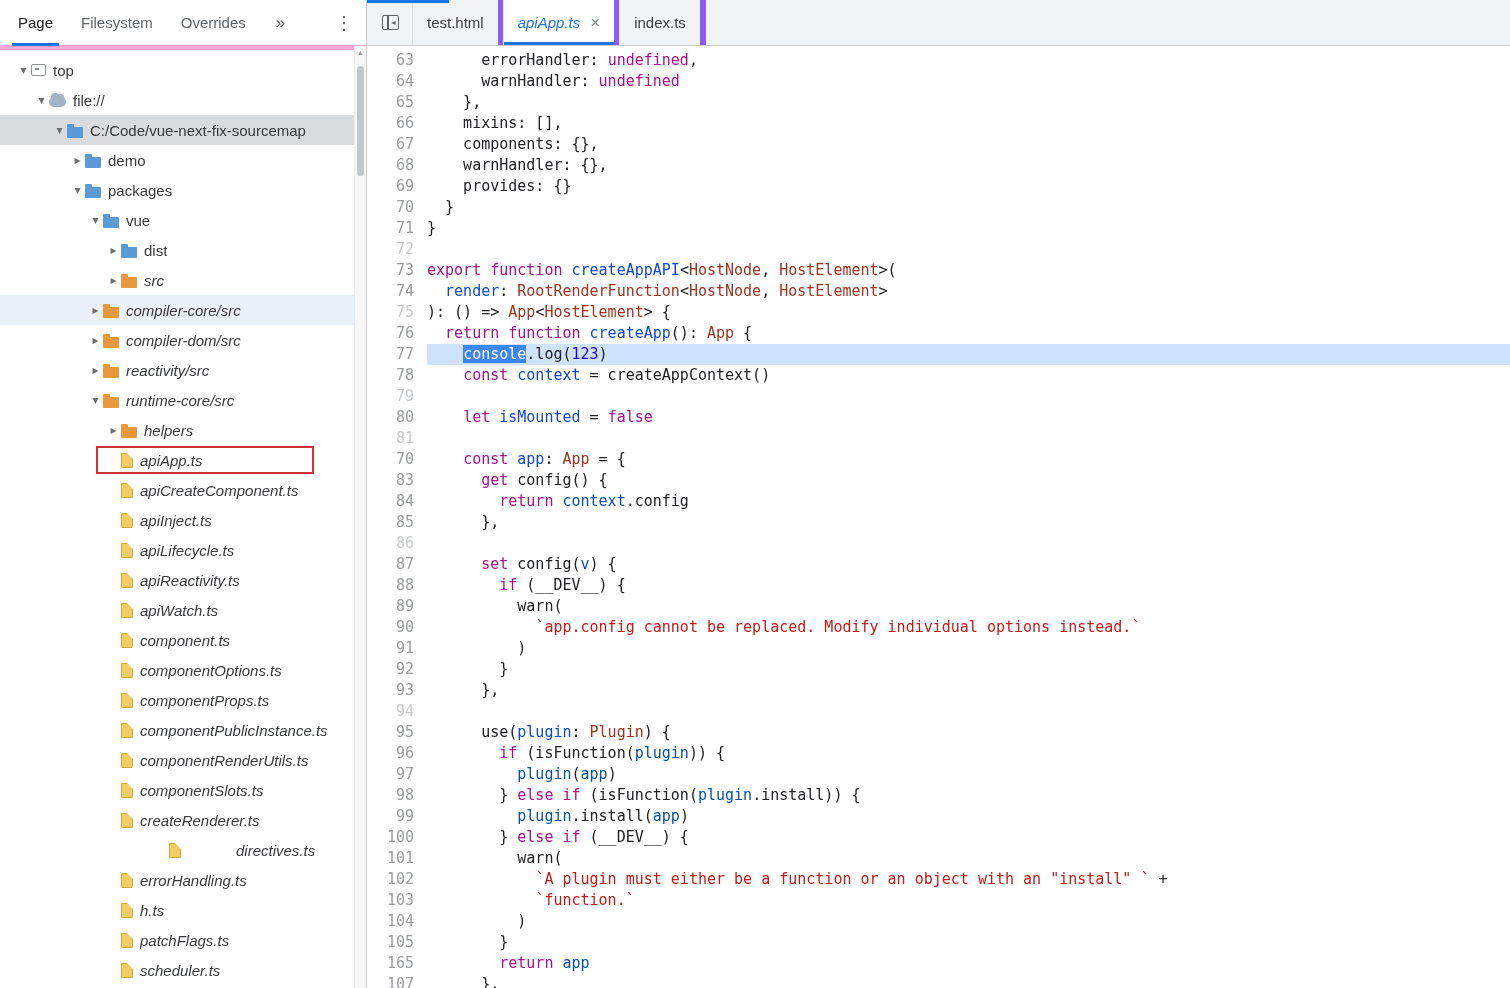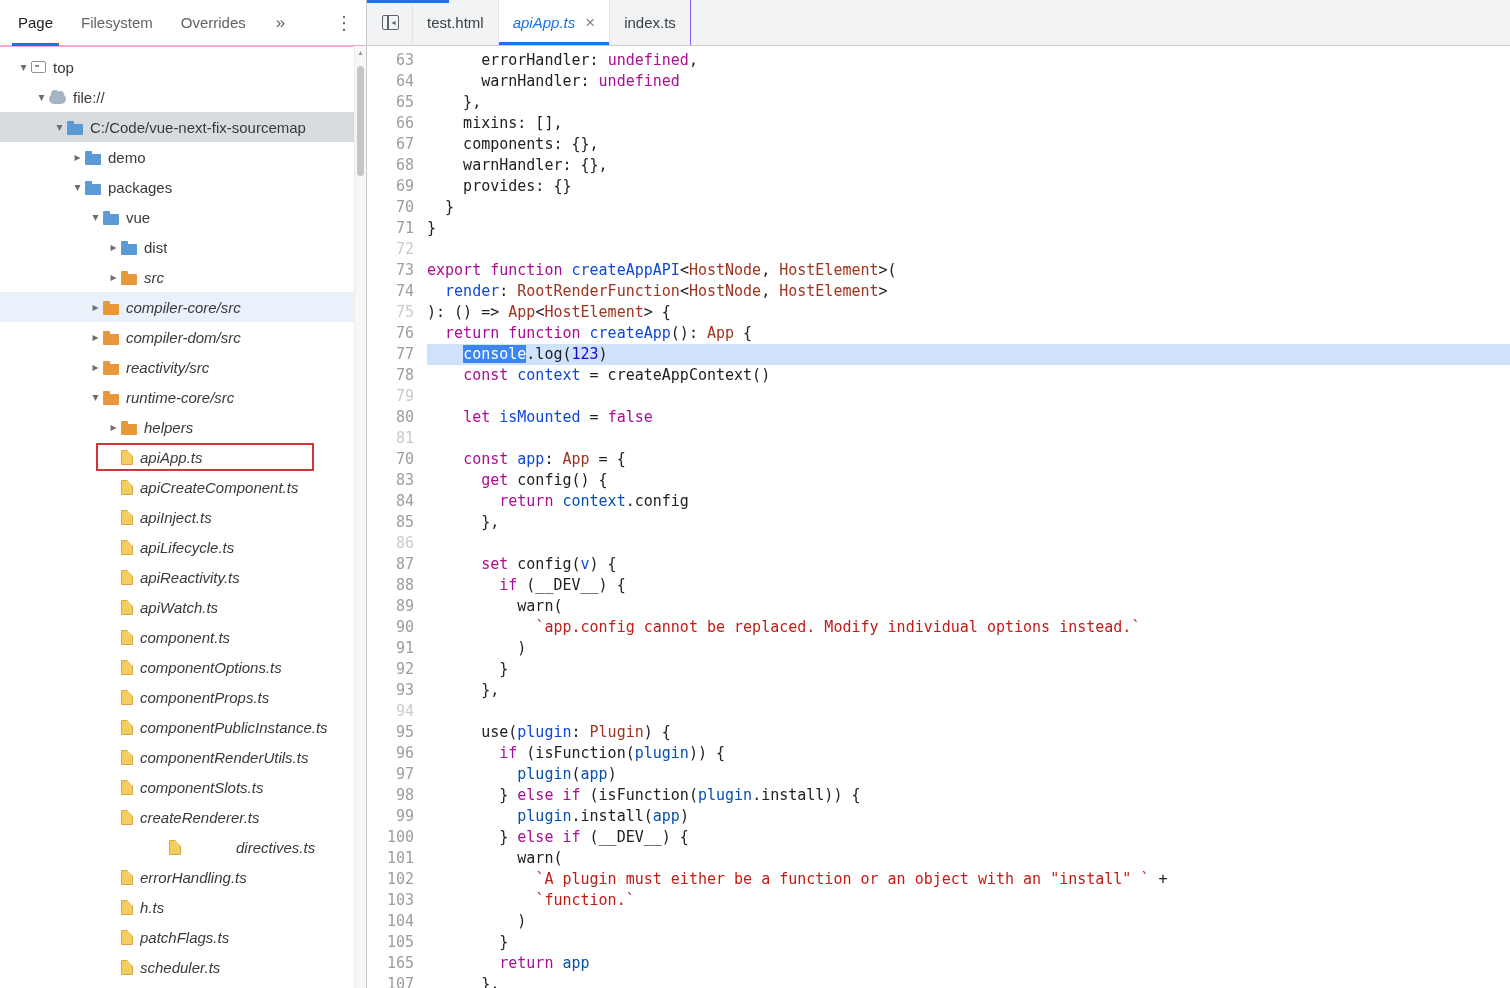--- a/index.html
+++ b/index.html
@@ -1,21 +1,21 @@
 <!DOCTYPE html>
 <html style="--c-accent: #1a73e8; --c-tab_bar_bg: #f1f3f4; --c-tree_selected_bg: #d9dcdf; --c-tree_highlight_bg: #eaf1fb; --c-annotation_red: #cf3535; --c-current_line_bg: #cfe2fb; --c-selection_bg: #3e85f4; --c-selection_fg: #ffffff; --c-text: #202124; --c-keyword: #aa0d91; --c-number: #1c00cf; --c-string: #c41a16; --c-def: #0d47d9; --c-local: #0550ae; --c-type: #a0341f; --c-linenum: #9b9da1; --c-linenum_dim: #c9cbce; --c-folder_blue: #5b9bd5; --c-folder_orange: #e8973a; --c-file_yellow: #f3cd62;"><head>
 <meta charset="utf-8">
 <style>
   html,body{margin:0;padding:0;width:1510px;height:988px;overflow:hidden;background:#fff;
     font-family:"Liberation Sans","DejaVu Sans",sans-serif;color:#202124;}
   .devtools{display:flex;width:1510px;height:988px;}
 
   
   .nav{width:366px;flex:0 0 366px;border-right:1px solid #c9c9c9;display:flex;flex-direction:column;position:relative;background:#fff;}
-  .nav-tabs{height:45px;flex:0 0 45px;display:flex;align-items:stretch;border-bottom:2px solid #f9a8d4;background:#fff;padding-left:4px;position:relative;}
+  .nav-tabs{height:45px;flex:0 0 45px;display:flex;align-items:stretch;border-bottom:5px solid #f9a8d4;background:#fff;padding-left:4px;position:relative;}
   .nav-tabs-items{display:flex;align-items:stretch;}
   .nav-tab{display:flex;align-items:center;padding:0 14px;font-size:15px;color:#5f6368;position:relative;cursor:default;}
   .nav-tab.active{color:#202124;}
   .nav-tab.active:after{content:"";position:absolute;left:8px;right:8px;bottom:-1px;height:3px;background:var(--c-accent,#1a73e8);}
   .nav-chevrons{display:flex;align-items:center;color:#5f6368;font-size:17px;padding:0 10px;margin-left:6px;}
   .nav-menu{position:absolute;right:4px;top:0;height:45px;display:flex;align-items:center;color:#5f6368;font-size:18px;padding:0 9px;}
 
   .tree{flex:1;overflow:hidden;padding-top:5px;position:relative;}
   .tree-row{height:30px;display:flex;align-items:center;white-space:nowrap;position:relative;font-size:15px;color:#38393b;}
   .tree-row.sel-gray{background:var(--c-tree_selected_bg,#d9dcdf);}
@@ -46,21 +46,21 @@
 
   
   .editor{flex:1;display:flex;flex-direction:column;position:relative;background:#fff;min-width:0;}
   .ed-tabs{height:45px;flex:0 0 45px;background:var(--c-tab_bar_bg,#f1f3f4);display:flex;align-items:stretch;border-bottom:1px solid #ccc;position:relative;}
   .strip-hl{position:absolute;left:0;top:0;width:82px;height:3px;background:var(--c-accent,#1a73e8);}
   .nav-toggle{width:46px;display:flex;align-items:center;justify-content:center;}
   .icon-navtoggle{display:inline-block;width:15px;height:13px;border:1.5px solid #5f6368;border-radius:2px;position:relative;}
   .icon-navtoggle:before{content:"";position:absolute;left:4.5px;top:0;bottom:0;width:1.5px;background:#5f6368;}
   .icon-navtoggle:after{content:"◄";position:absolute;left:7.5px;top:50%;transform:translateY(-52%);font-size:7px;color:#5f6368;}
   .ed-tabs-items{display:flex;align-items:stretch;}
-  .ed-tab{display:flex;align-items:center;padding:0 14px;font-size:15px;color:#3c4043;border-right:1px solid #8b5cf6;border-left:1px solid #e2e2e2;margin-left:-1px;justify-content:flex-end;}
+  .ed-tab{display:flex;align-items:center;padding:0 14px;font-size:15px;color:#3c4043;border-right:6px solid #8b5cf6;border-left:1px solid #e2e2e2;margin-left:-1px;justify-content:flex-end;}
   .ed-tab.active{background:#fff;color:var(--c-accent,#1a73e8);box-shadow:inset 0 -3px 0 var(--c-accent,#1a73e8);}
   .ed-tab .close{margin-left:10px;color:#80868b;font-size:17px;font-style:normal;line-height:1;}
 
   .code{flex:1;overflow:hidden;padding-top:4px;font-family:"DejaVu Sans Mono","Liberation Mono",monospace;font-size:15px;line-height:21px;}
   .cl{display:flex;height:21px;white-space:pre;}
   .cl.current{background:var(--c-current_line_bg,#cfe2fb);}
   .gut{flex:0 0 60px;box-sizing:border-box;text-align:right;padding-right:13px;color:var(--c-linenum,#9b9da1);background:#fff;}
   .gut.dim{color:var(--c-linenum_dim,#c9cbce);}
   .ct{flex:1;}
   .tk-t{color:var(--c-text,#202124);}

